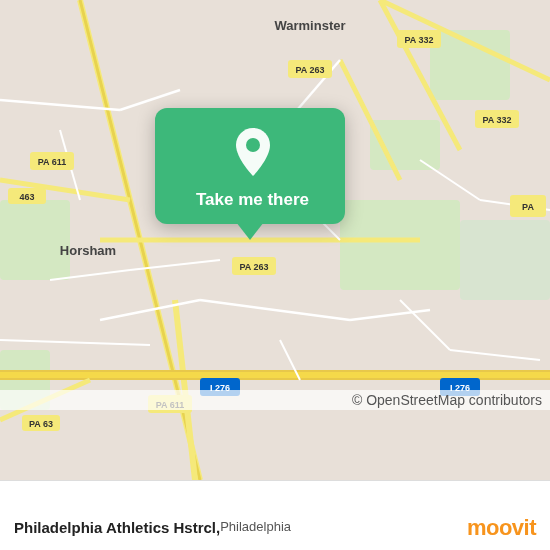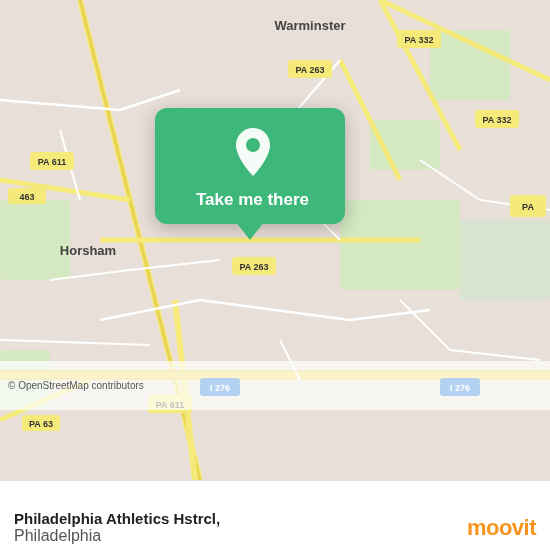--- a/index.html
+++ b/index.html
@@ -77,44 +77,45 @@
       background: #fff;
       display: flex;
       align-items: center;
       padding: 0 14px;
       border-top: 1px solid #ddd;
       justify-content: space-between;
     }
 
     .bottom-bar-left {
       display: flex;
-      flex-direction: column;
+      flex-direction: row;
       margin-top: 24px;
     }
 
     .bottom-bar-place {
       font-size: 15px;
       font-weight: 700;
       color: #222;
     }
 
     .bottom-bar-city {
-      font-size: 16px;
+      font-size: 13px;
       color: #555;
     }
 
     .copyright-bar {
       position: absolute;
       bottom: 70px;
       left: 0;
       width: 100%;
       background: rgba(255,255,255,0.7);
-      font-size: 10px;
+      font-size: 14px;
       color: #555;
-      padding: 19px 8px;
+      padding: 2px 8px;
+      text-align: right;
     }
 
     
     .moovit-logo {
       display: flex;
       align-items: center;
       gap: 4px;
     }
 
     .moovit-logo .moovit-text {

